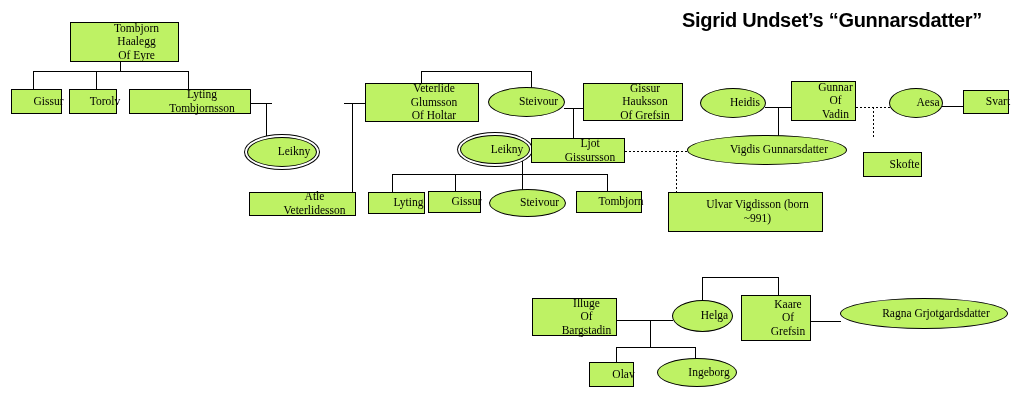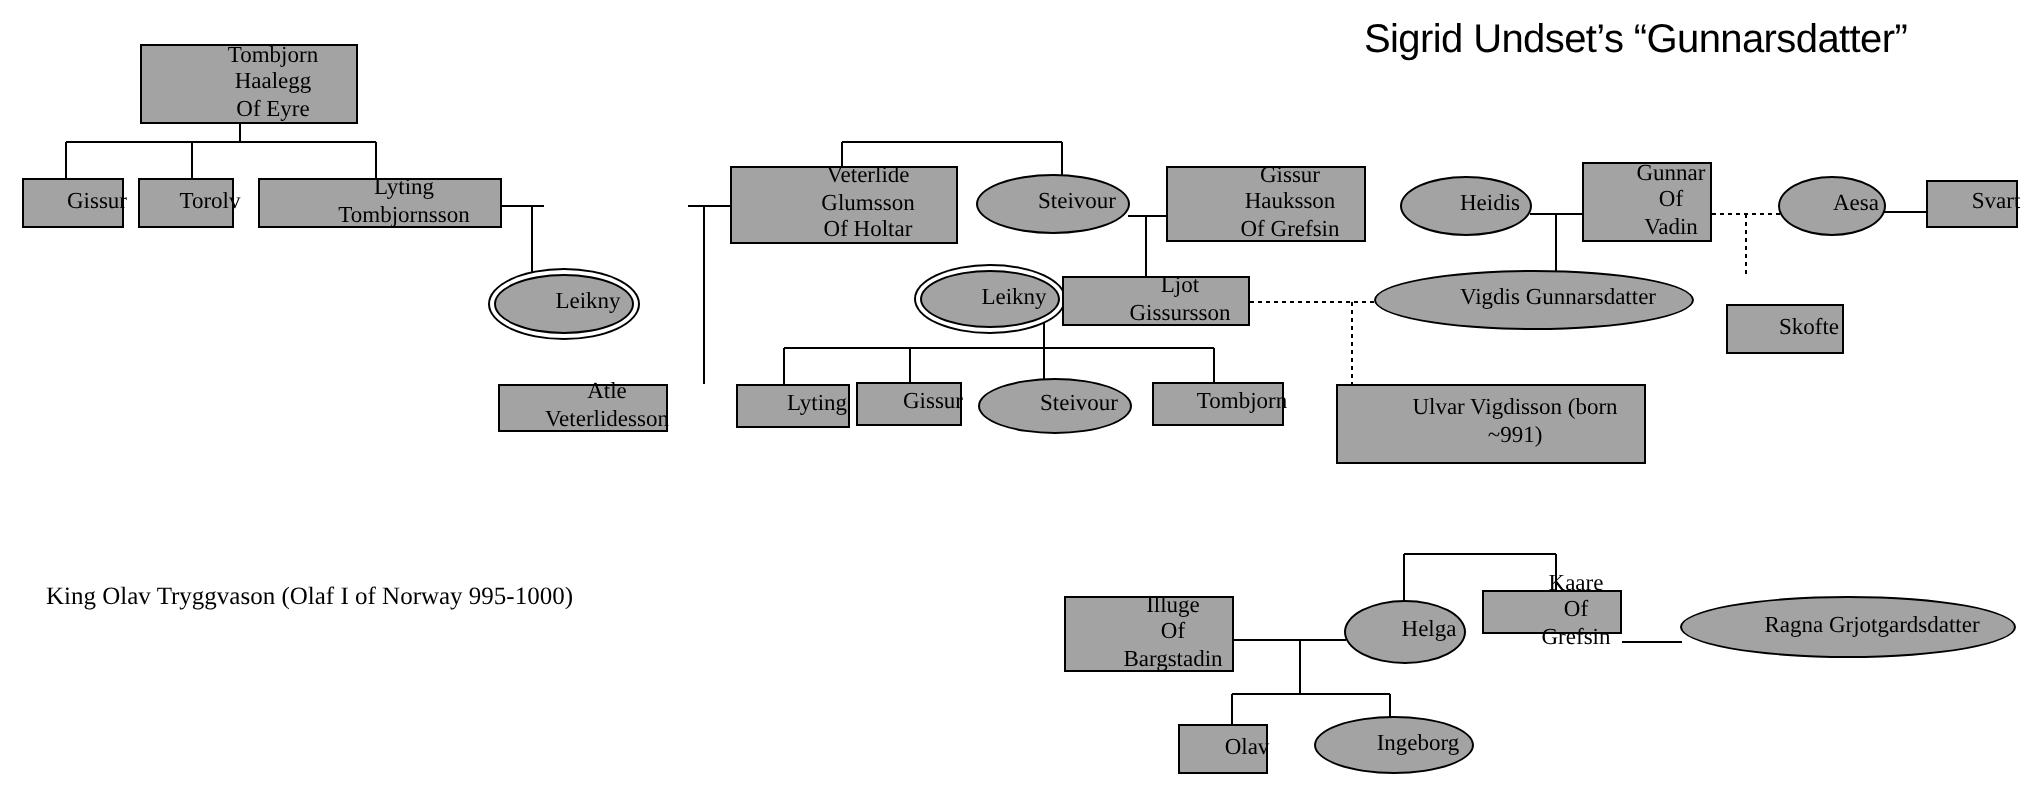--- a/index.html
+++ b/index.html
@@ -11,31 +11,31 @@
     color:#000;
     overflow:hidden;
   }
   .lines{position:absolute;left:0;top:0;width:1014px;height:402px;}
   .node{
     position:absolute;
     display:flex;align-items:center;justify-content:center;
     text-align:center;
     font-size:11.5px;line-height:1.18;
     white-space:pre-line;
-    background:#a3a3a3;
+    background:#bef264;
     box-sizing:border-box;
     padding-left:24px;
   }
   .box{border:1px solid #000;}
   .ellipse{border:1px solid #000;border-radius:50%;}
   .double{box-shadow:0 0 0 2px #fff, 0 0 0 3px #000;margin-left:16px;}
   .title{
     position:absolute;left:682px;top:9px;
     font-family:"Liberation Sans", sans-serif;
-    font-weight:normal;font-size:20px;letter-spacing:-0.3px;
+    font-weight:bold;font-size:20px;letter-spacing:-0.3px;
     white-space:nowrap;
   }
   .annotation{
     position:absolute;left:23px;top:291px;
     font-size:12.5px;white-space:nowrap;
   }
 </style>
 </head>
 <body>
 
@@ -85,50 +85,49 @@
     <line x1="778" y1="277" x2="778" y2="295"></line>
     <line x1="811" y1="321" x2="841" y2="321"></line>
 
     <line x1="625" y1="151" x2="688" y2="151" stroke-dasharray="2,2"></line>
     <line x1="676" y1="151" x2="676" y2="192" stroke-dasharray="2,2"></line>
     <line x1="856" y1="107" x2="890" y2="107" stroke-dasharray="2,2"></line>
     <line x1="873" y1="107" x2="873" y2="138" stroke-dasharray="2,2"></line>
   </svg>
 
   <div class="title">Sigrid Undset’s “Gunnarsdatter”</div>
-  <div class="annotation">King Olav Tryggvason (Olaf I of Norway 995-1000)</div>
 
   <div class="node box" style="left:70px;top:22px;width:109px;height:40px">Tombjorn Haalegg
 Of Eyre</div>
   <div class="node box" style="left:11px;top:89px;width:51px;height:25px">Gissur</div>
   <div class="node box" style="left:69px;top:89px;width:48px;height:25px">Torolv</div>
   <div class="node box" style="left:129px;top:89px;width:122px;height:25px">Lyting Tombjornsson</div>
   <div class="node ellipse double" style="left:231px;top:137px;width:70px;height:30px">Leikny</div>
   <div class="node box" style="left:365px;top:83px;width:114px;height:39px">Veterlide Glumsson
 Of Holtar</div>
   <div class="node ellipse" style="left:488px;top:87px;width:77px;height:30px">Steivour</div>
-  <div class="node box" style="left:249px;top:192px;width:85px;height:24px">Atle Veterlidesson</div>
+  <div class="node box" style="left:249px;top:192px;width:107px;height:24px">Atle Veterlidesson</div>
   <div class="node box" style="left:583px;top:83px;width:100px;height:38px">Gissur Hauksson
 Of Grefsin</div>
   <div class="node ellipse double" style="left:444px;top:135px;width:70px;height:29px">Leikny</div>
   <div class="node box" style="left:531px;top:138px;width:94px;height:25px">Ljot Gissursson</div>
   <div class="node box" style="left:368px;top:192px;width:57px;height:22px">Lyting</div>
   <div class="node box" style="left:428px;top:191px;width:53px;height:22px">Gissur</div>
   <div class="node ellipse" style="left:489px;top:189px;width:77px;height:28px">Steivour</div>
   <div class="node box" style="left:576px;top:191px;width:66px;height:22px">Tombjorn</div>
   <div class="node box" style="left:668px;top:192px;width:155px;height:40px">Ulvar Vigdisson (born ~991)</div>
   <div class="node ellipse" style="left:700px;top:88px;width:66px;height:30px">Heidis</div>
   <div class="node box" style="left:791px;top:81px;width:65px;height:40px">Gunnar
 Of Vadin</div>
   <div class="node ellipse" style="left:687px;top:135px;width:160px;height:30px">Vigdis Gunnarsdatter</div>
   <div class="node ellipse" style="left:889px;top:88px;width:54px;height:30px">Aesa</div>
   <div class="node box" style="left:963px;top:90px;width:46px;height:24px">Svart</div>
   <div class="node box" style="left:863px;top:152px;width:59px;height:25px">Skofte</div>
   <div class="node box" style="left:532px;top:298px;width:85px;height:38px">Illuge
 Of Bargstadin</div>
   <div class="node ellipse" style="left:672px;top:300px;width:61px;height:32px">Helga</div>
-  <div class="node box" style="left:741px;top:295px;width:70px;height:22px">Kaare
+  <div class="node box" style="left:741px;top:295px;width:70px;height:46px">Kaare
 Of Grefsin</div>
   <div class="node ellipse" style="left:840px;top:298px;width:168px;height:31px">Ragna Grjotgardsdatter</div>
   <div class="node box" style="left:589px;top:362px;width:45px;height:25px">Olav</div>
   <div class="node ellipse" style="left:657px;top:358px;width:80px;height:29px">Ingeborg</div>
 
 </div>
 
 </body></html>

